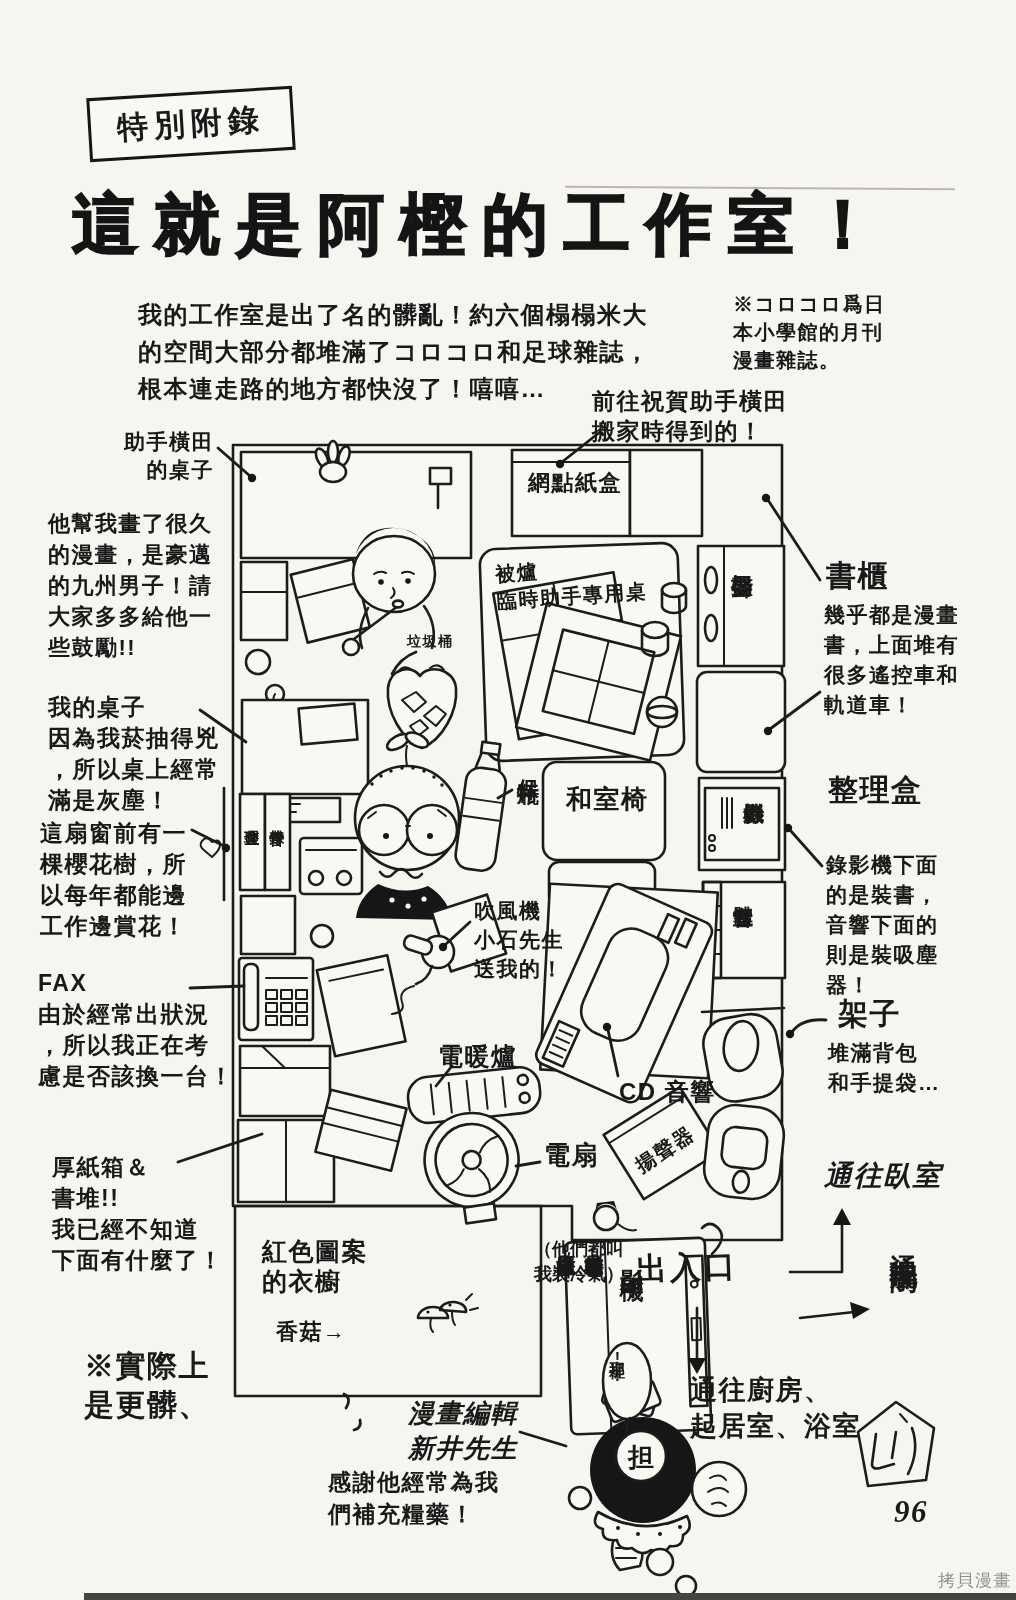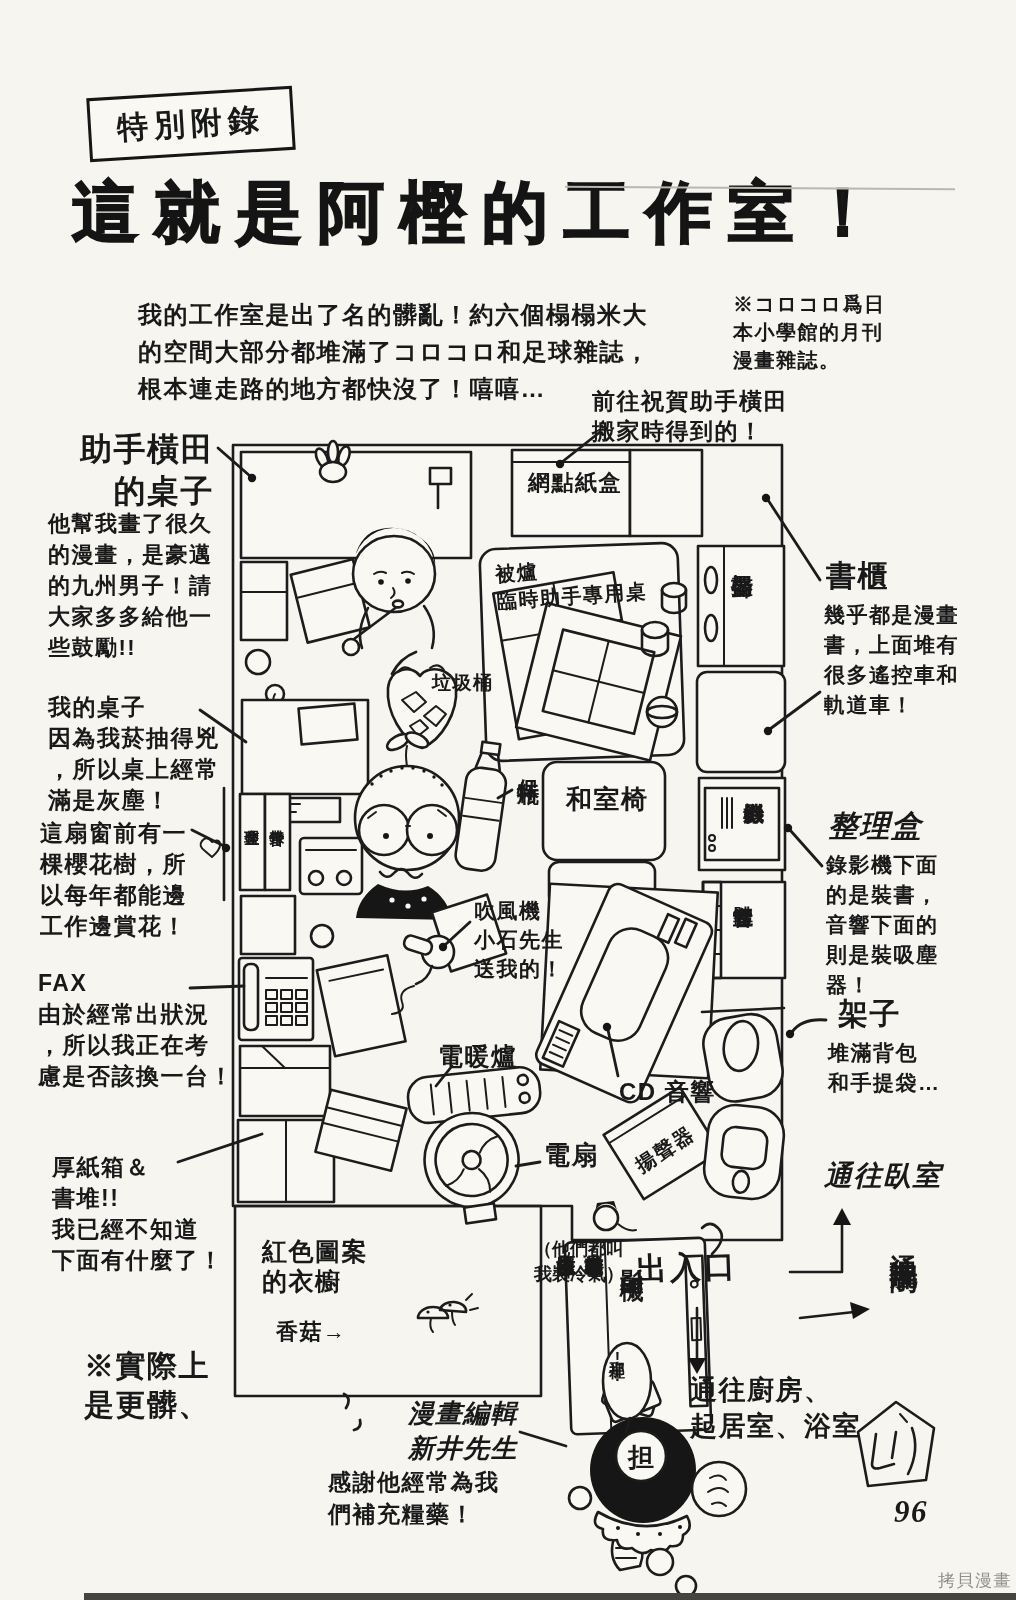--- a/index.html
+++ b/index.html
@@ -12,21 +12,21 @@
   svg .w{fill:#f9f8f3;}
   svg .k{fill:#161616;stroke:none;}
   svg .thin{stroke-width:2;}
   .t{position:absolute;white-space:pre-line;color:#191919;font-weight:700;letter-spacing:1.5px;line-height:1.32;}
   .v{writing-mode:vertical-rl;text-orientation:upright;}
   .badge{
     position:absolute;left:88px;top:92px;border:3.5px solid #161616;background:#f9f8f3;
     padding:8px 26px;font-size:31px;font-weight:800;letter-spacing:6px;transform:rotate(-3.5deg);
   }
   .bigtitle{
-    position:absolute;left:72px;top:168px;font-size:66px;font-weight:900;letter-spacing:16px;
+    position:absolute;left:72px;top:180px;font-size:66px;font-weight:900;letter-spacing:16px;
     -webkit-text-stroke:2px #141414;white-space:nowrap;
   }
   .scratch{position:absolute;left:565px;top:187px;width:390px;height:2px;background:#b9b7b0;transform:rotate(.4deg);}
   .botstrip{position:absolute;left:84px;top:1593px;width:932px;height:7px;background:#45443f;}
 </style>
 </head>
 <body>
 
 <div id="page">
 
@@ -381,21 +381,21 @@
   <div class="t" style="left:138px;top:296px;font-size:24px;line-height:37px;">我的工作室是出了名的髒亂！約六個榻榻米大
 的空間大部分都堆滿了コロコロ和足球雜誌，
 根本連走路的地方都快沒了！嘻嘻…</div>
   <div class="t" style="left:733px;top:290px;font-size:20px;line-height:28px;">※コロコロ爲日
 本小學館的月刊
 漫畫雜誌。</div>
 
   <div class="t" style="left:592px;top:386px;font-size:23px;">前往祝賀助手橫田
 搬家時得到的！</div>
 
-  <div class="t" style="left:78px;top:428px;width:136px;font-size:32px;text-align:right;">助手橫田
+  <div class="t" style="left:78px;top:428px;width:136px;font-size:21px;text-align:right;">助手橫田
 的桌子</div>
   <div class="t" style="left:48px;top:508px;font-size:22px;line-height:31px;">他幫我畫了很久
 的漫畫，是豪邁
 的九州男子！請
 大家多多給他一
 些鼓勵!!</div>
   <div class="t" style="left:48px;top:692px;font-size:23px;line-height:31px;">我的桌子
 因為我菸抽得兇
 ，所以桌上經常
 滿是灰塵！</div>
@@ -412,37 +412,37 @@
 我已經不知道
 下面有什麼了！</div>
   <div class="t" style="left:84px;top:1346px;font-size:30px;line-height:39px;font-weight:800;">※實際上
 是更髒、</div>
 
   <div class="t" style="left:826px;top:556px;font-size:30px;">書櫃</div>
   <div class="t" style="left:824px;top:600px;font-size:21px;line-height:30px;">幾乎都是漫畫
 書，上面堆有
 很多遙控車和
 軌道車！</div>
-  <div class="t" style="left:828px;top:806px;font-size:30px;font-style:italic;">整理盒</div>
+  <div class="t" style="left:828px;top:770px;font-size:30px;">整理盒</div>
   <div class="t" style="left:826px;top:850px;font-size:21px;line-height:30px;">錄影機下面
 的是裝書，
 音響下面的
 則是裝吸塵
 器！</div>
   <div class="t" style="left:838px;top:994px;font-size:30px;">架子</div>
   <div class="t" style="left:828px;top:1038px;font-size:21px;line-height:30px;">堆滿背包
 和手提袋…</div>
   <div class="t" style="left:824px;top:1158px;font-size:28px;font-style:italic;">通往臥室</div>
   <div class="t v" style="left:884px;top:1232px;font-size:28px;letter-spacing:3px;">通往洗手間</div>
 
   <div class="t" style="left:528px;top:468px;font-size:22px;">網點紙盒</div>
   <div class="t v" style="left:728px;top:556px;font-size:22px;">揚聲器</div>
   <div class="t" style="left:496px;top:556px;font-size:20px;line-height:27px;transform:rotate(-4deg);">被爐
 臨時助手專用桌</div>
-  <div class="t" style="left:432px;top:632px;font-size:19px;margin-top:38px;">垃圾桶</div>
+  <div class="t" style="left:407px;top:632px;font-size:14px;">垃圾桶</div>
   <div class="t v" style="left:514px;top:762px;font-size:22px;">保特瓶</div>
   <div class="t" style="left:566px;top:782px;font-size:26px;">和室椅</div>
   <div class="t v" style="left:242px;top:818px;font-size:15px;letter-spacing:0;">整理盒</div>
   <div class="t v" style="left:267px;top:818px;font-size:15px;letter-spacing:0;">錄音帶</div>
   <div class="t v" style="left:740px;top:786px;font-size:21px;letter-spacing:0;">錄影機</div>
   <div class="t v" style="left:730px;top:890px;font-size:20px;letter-spacing:0;">立體音響</div>
   <div class="t" style="left:474px;top:896px;font-size:21px;line-height:29px;">吹風機
 小石先生
 送我的！</div>
   <div class="t" style="left:438px;top:1040px;font-size:25px;">電暖爐</div>

